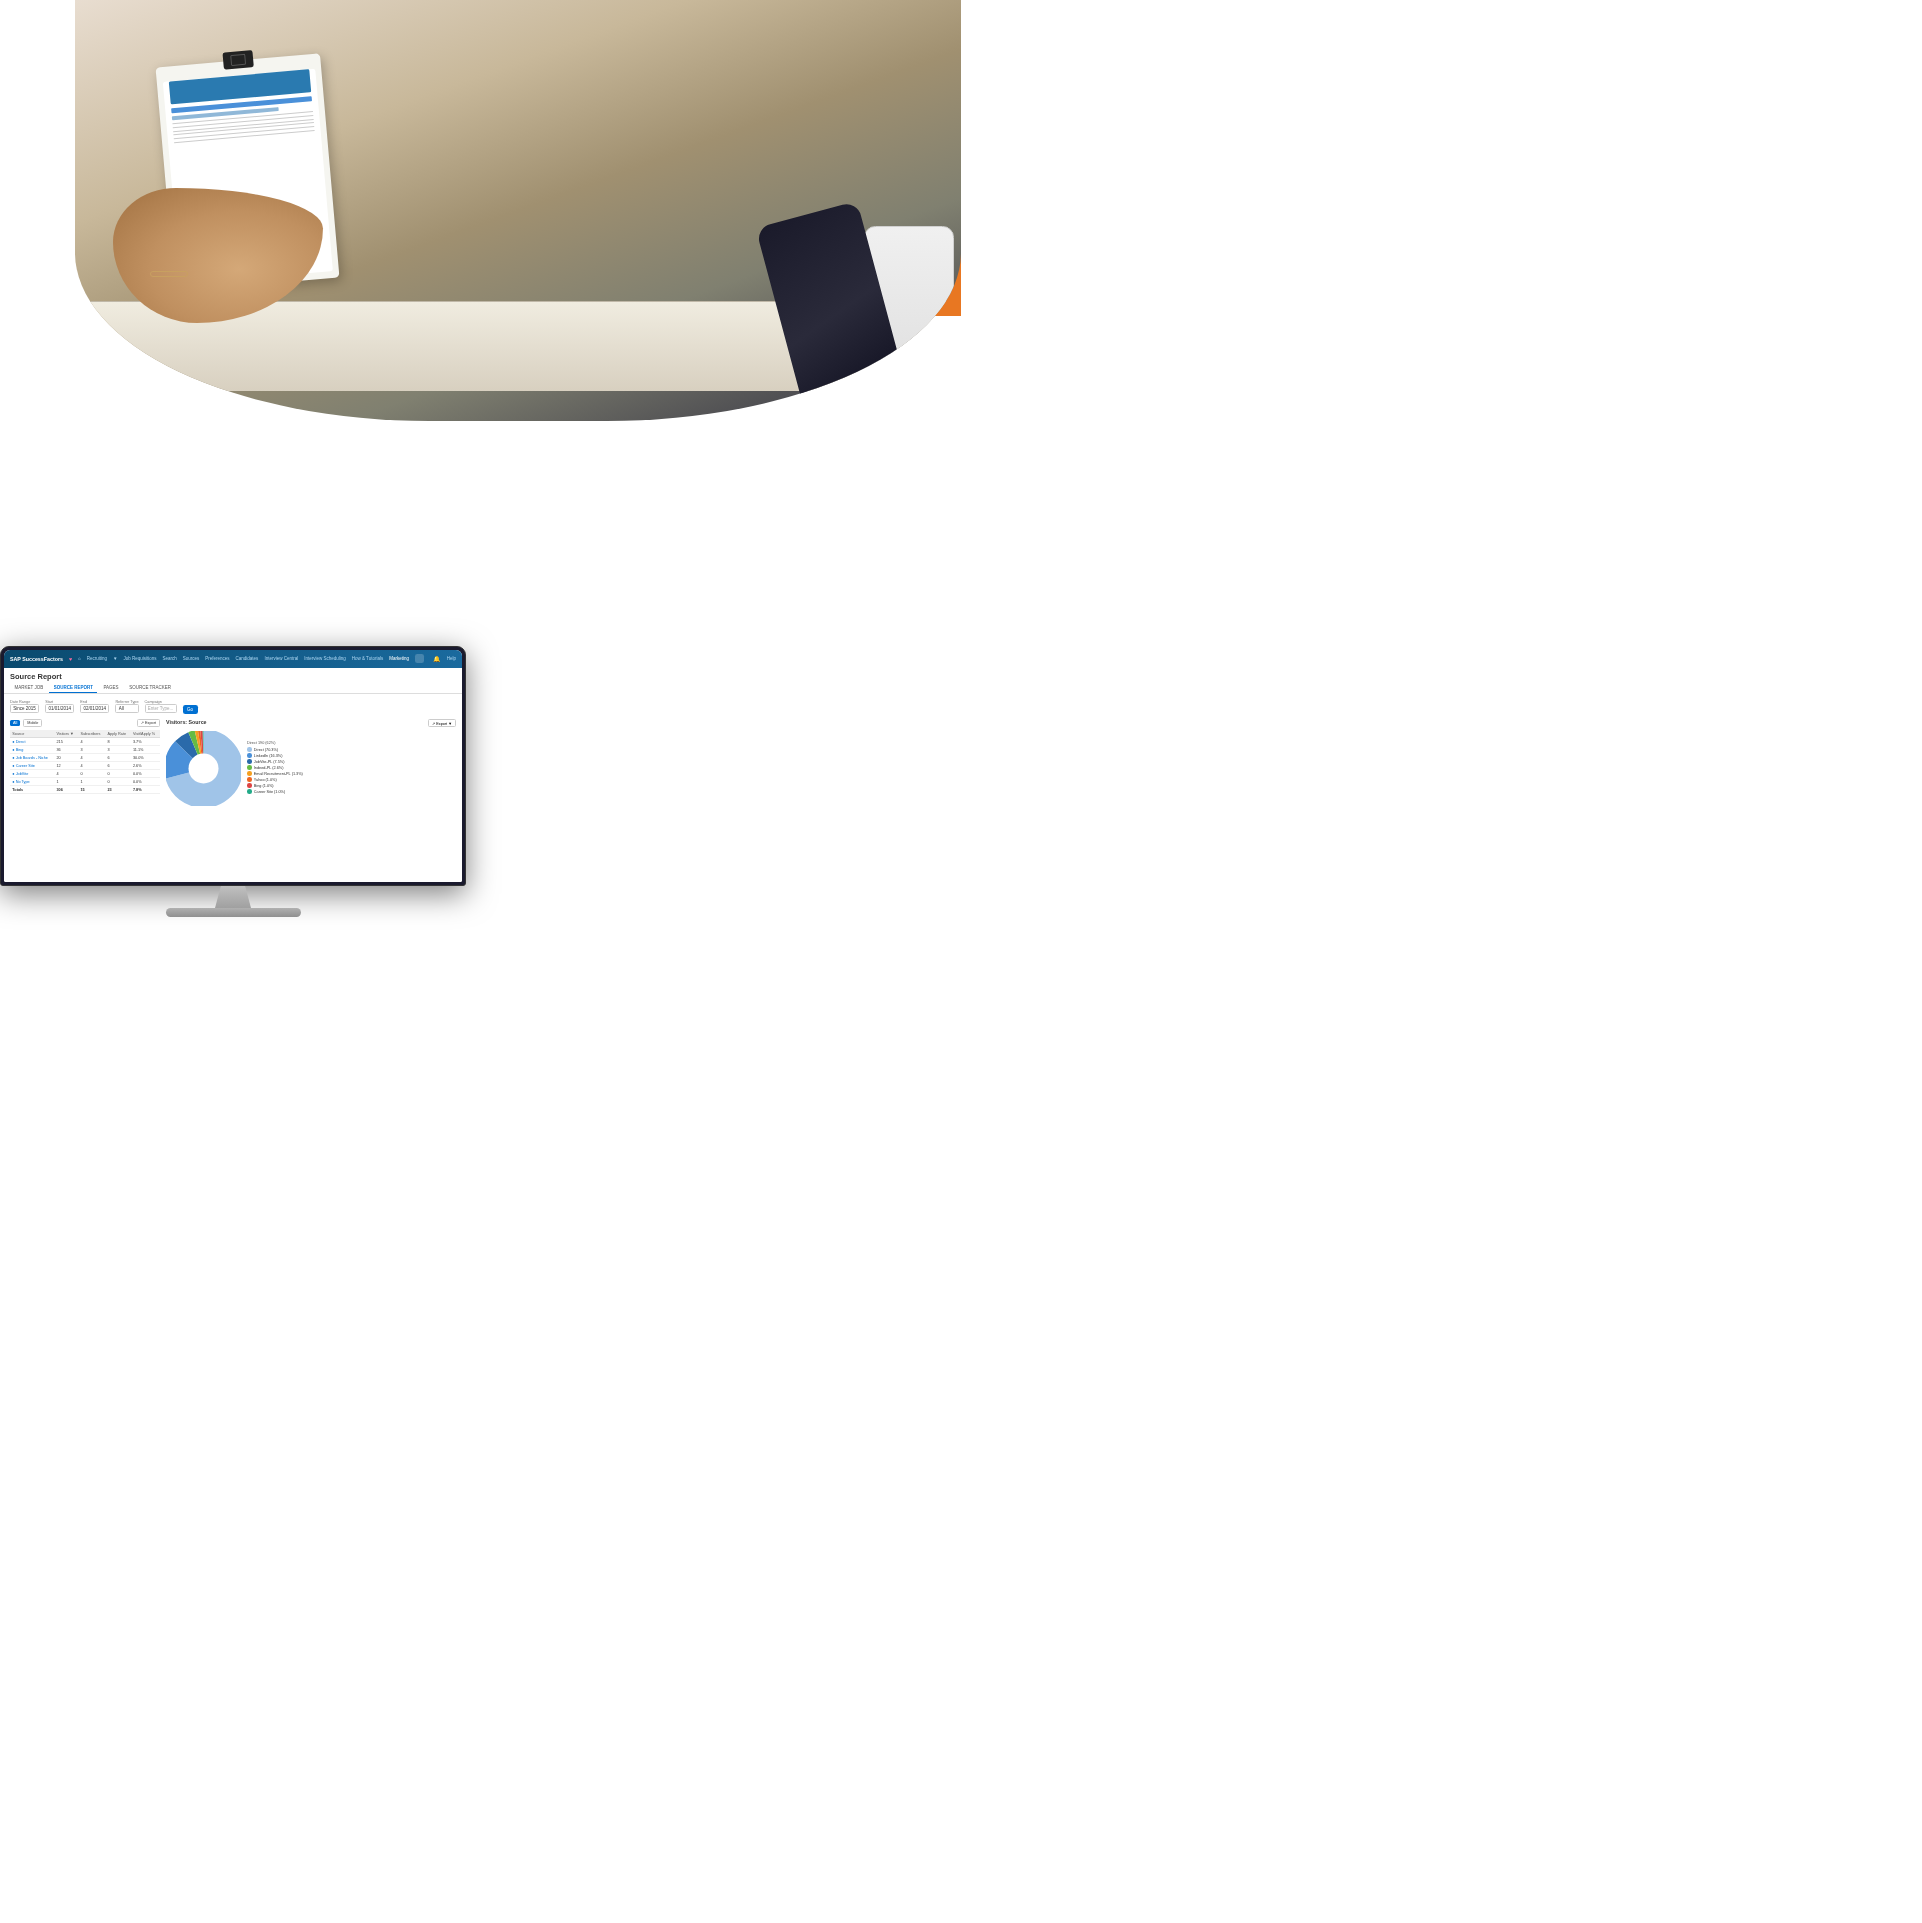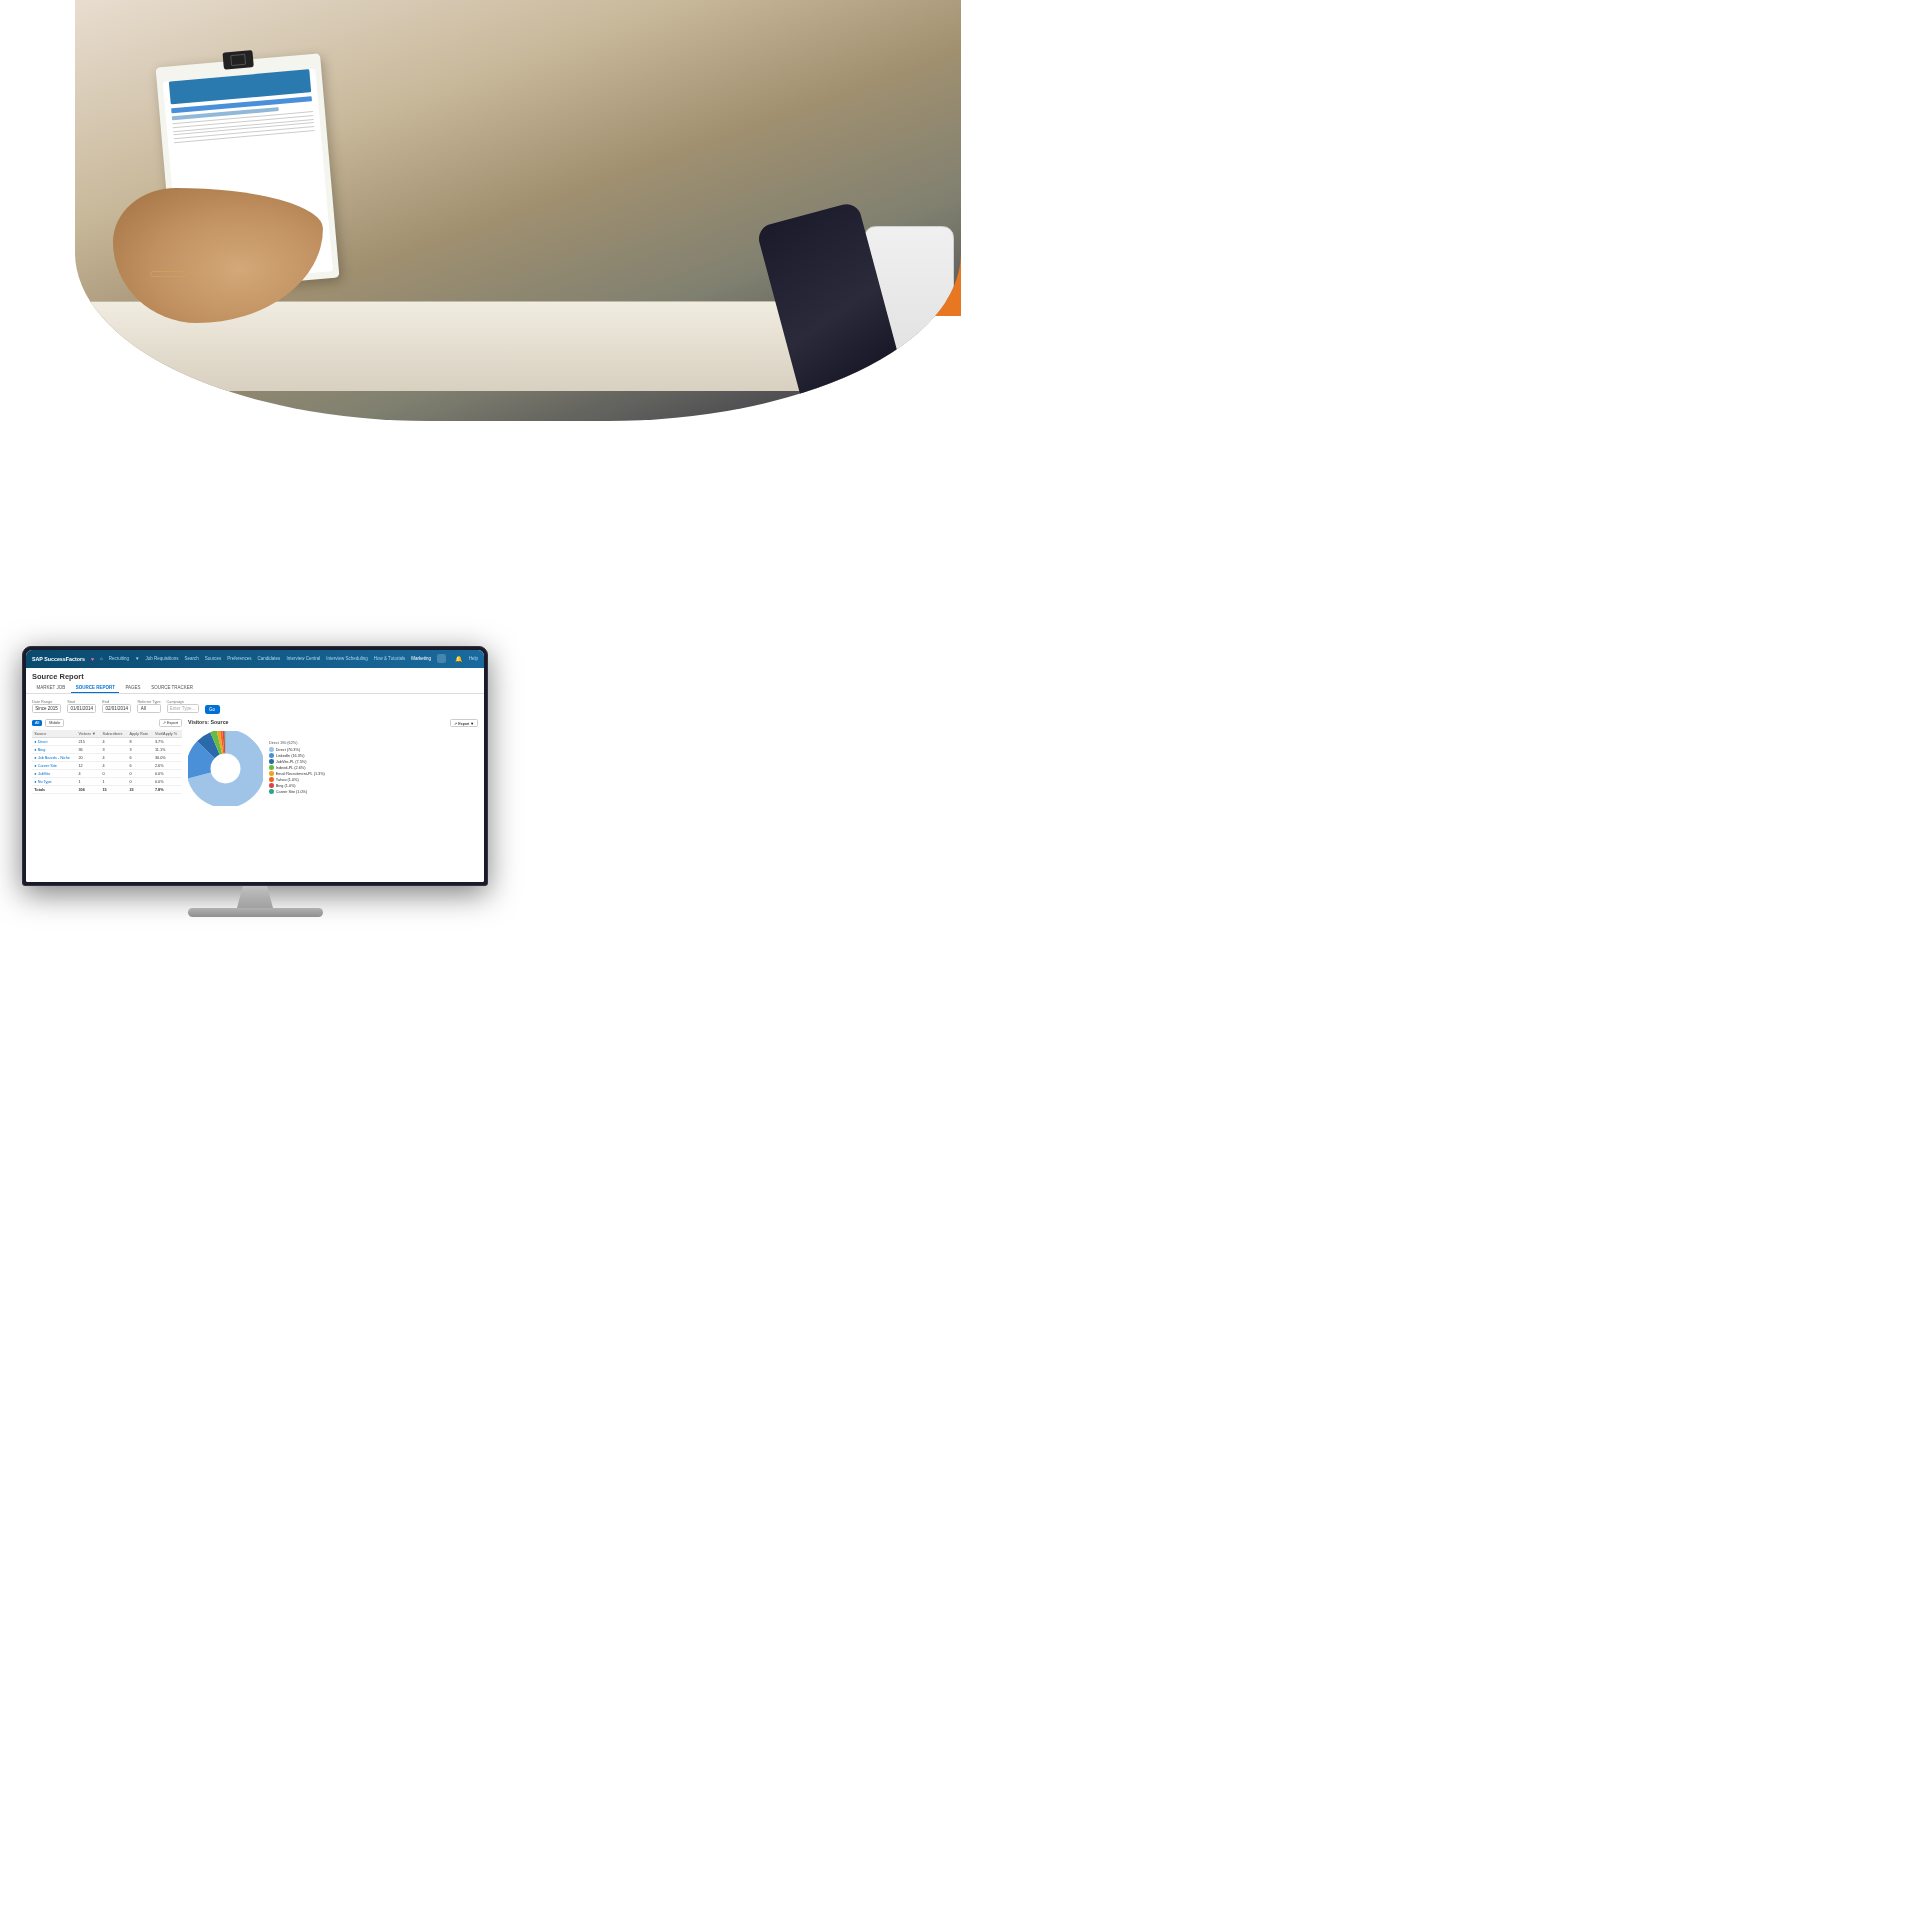--- a/index.html
+++ b/index.html
@@ -504,21 +504,21 @@
       left: 0;
       right: 0;
       height: 150px;
       background: white;
       z-index: 0;
     }
 
     .monitor-wrapper {
       position: absolute;
       bottom: 45px;
-      left: 22px;
+      left: 0;
       z-index: 20;
     }
 
   </style>
 </head>
 <body>
 
 <div class="bg-blue-shape"></div>
 <div class="bg-orange-shape"></div>
 

